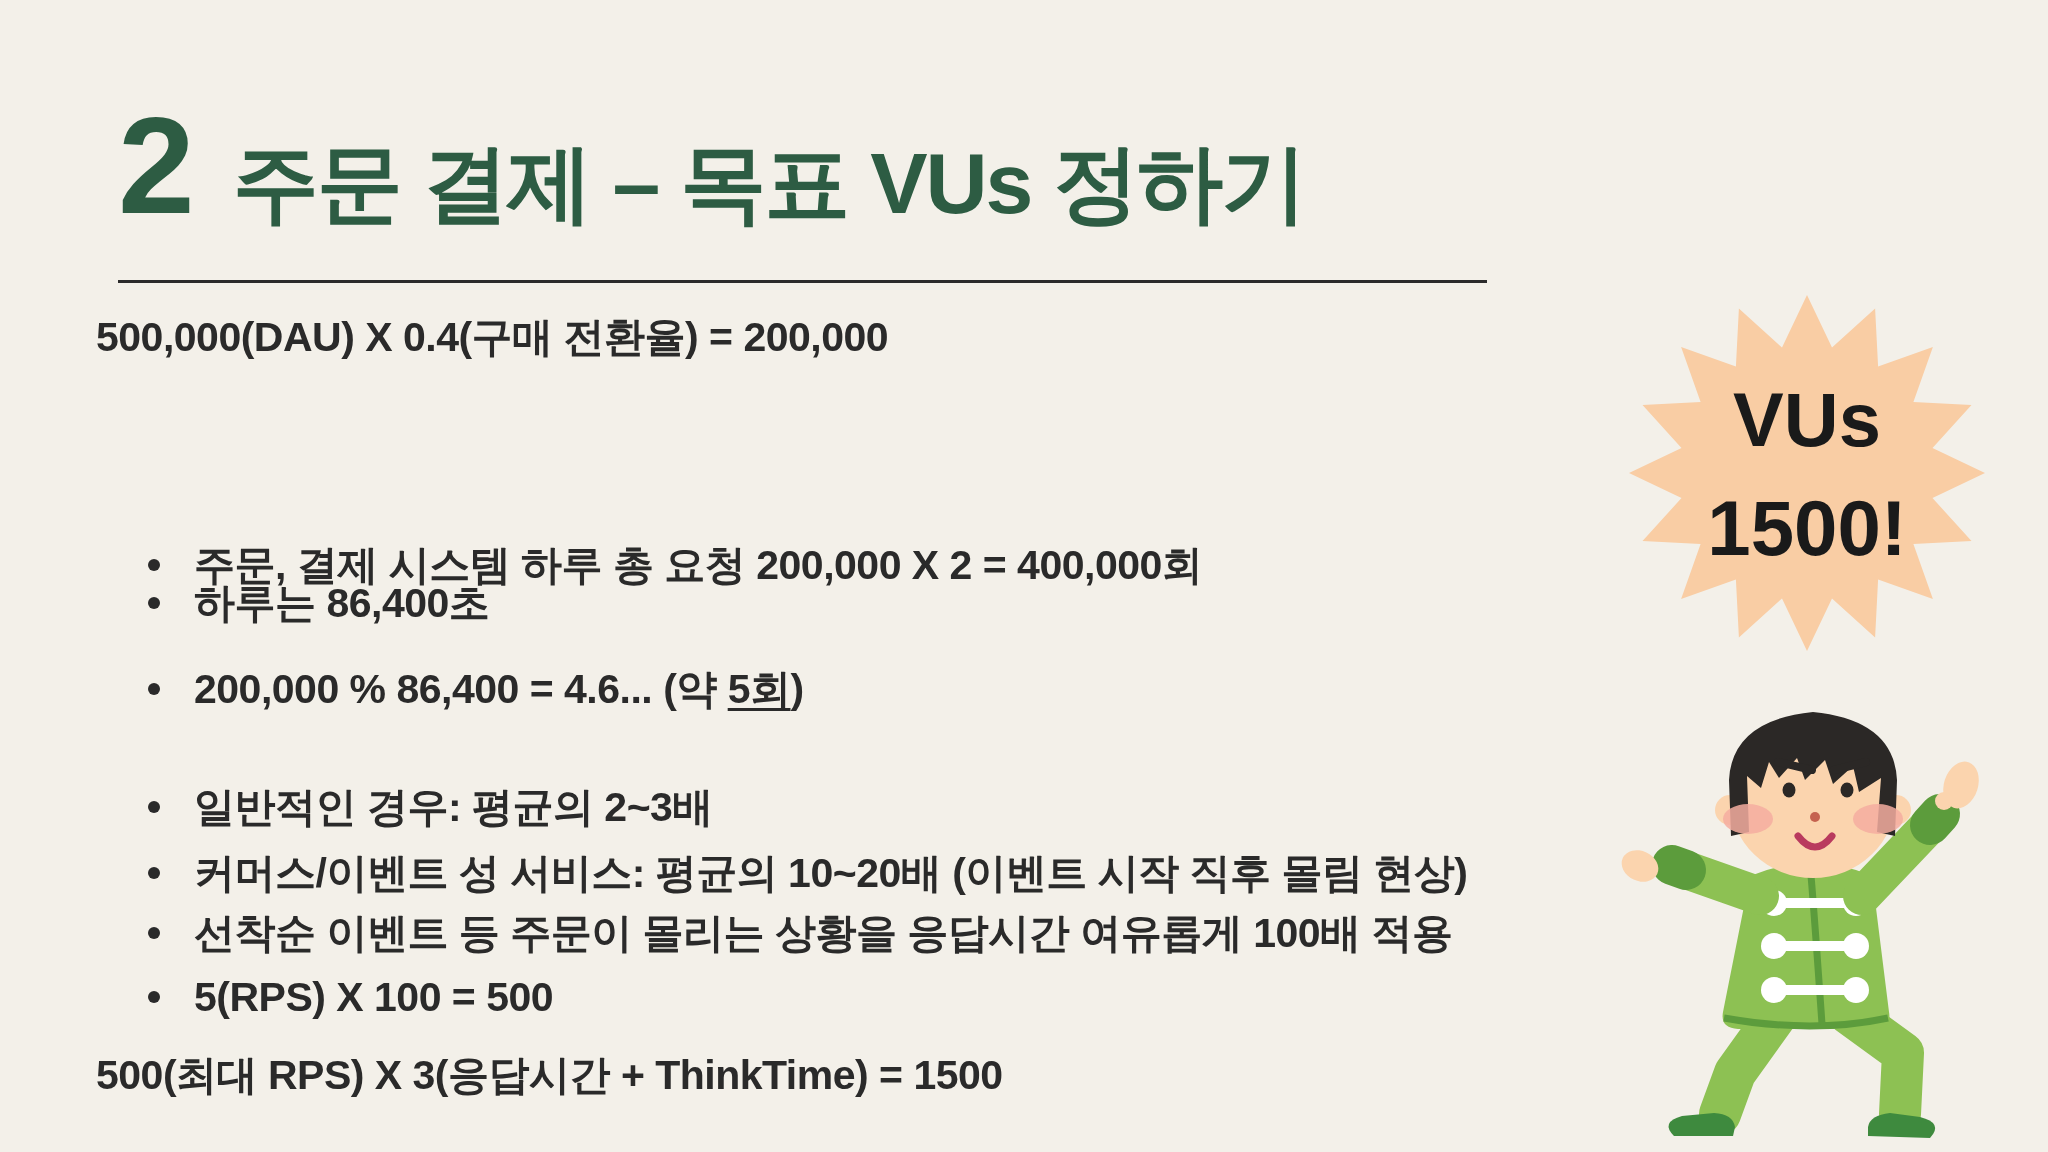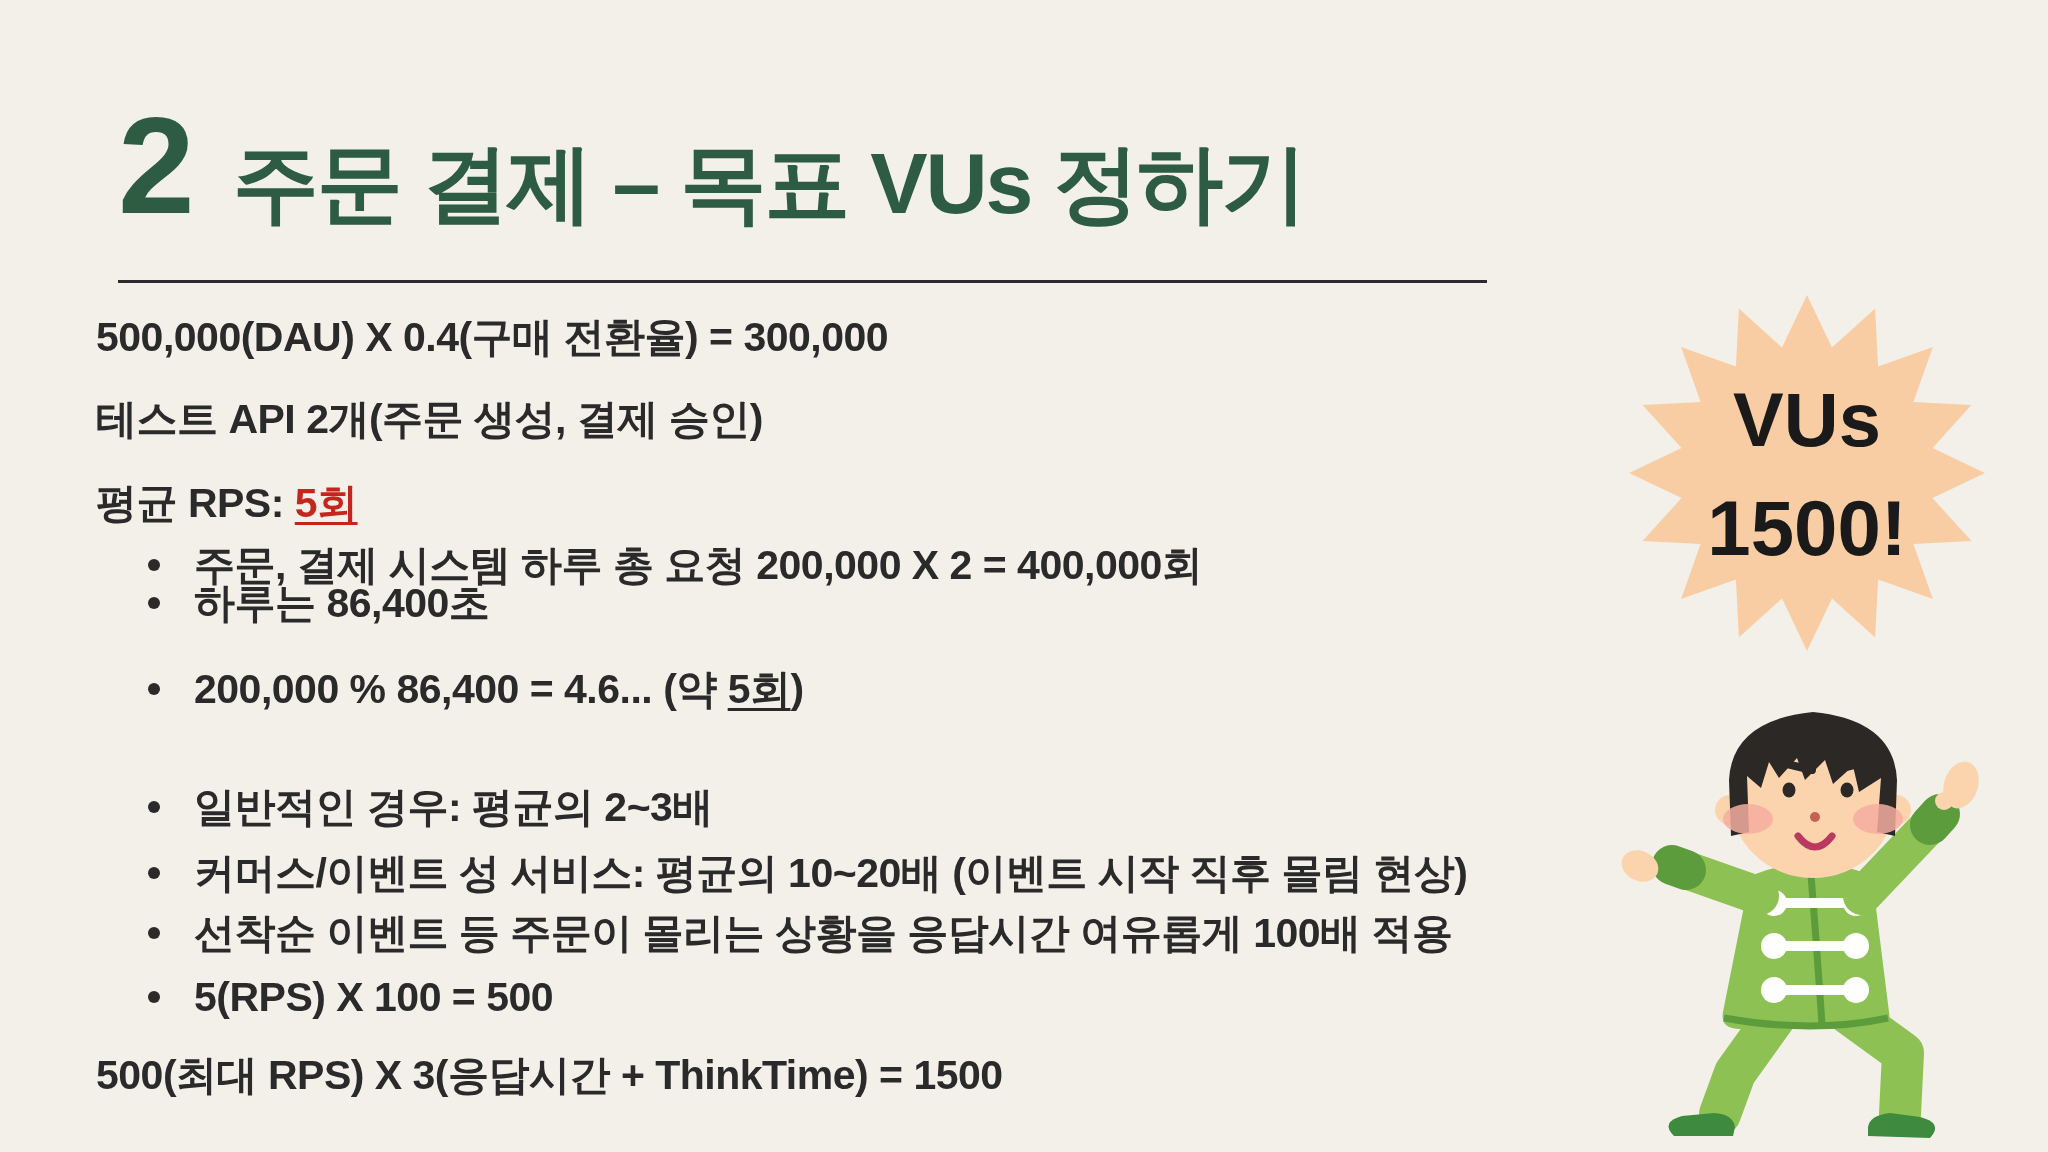--- a/index.html
+++ b/index.html
@@ -63,25 +63,23 @@
 <body>
 
 <div class="slide">
 
   <div class="title-row">
     <span class="slide-num">2</span>
     <span class="slide-title">주문 결제 – 목표 VUs 정하기</span>
   </div>
   <div class="title-underline"></div>
 
-  <div class="tline" style="top:314px">500,000(DAU) X 0.4(구매 전환율) = 300,000</div>
+  <div class="tline" style="top:314px">500,000(DAU) X 0.4(구매 전환율) = 200,000</div>
 
-  <div class="tline" style="top:396px">테스트 API 2개(주문 생성, 결제 승인)</div>
 
-  <div class="tline" style="top:480px"><span>평균 RPS: </span><span class="red-u">5회</span></div>
 
   <div class="bullet" style="top:542px">
     <span class="dot"></span>
     <span><span>주문, 결제  시스템 하루 총 요청 200,000 X 2 = 400,000회</span><span class="blk-u"></span><span></span></span>
   </div>
   <div class="bullet" style="top:580px">
     <span class="dot"></span>
     <span><span>하루는 86,400초</span><span class="blk-u"></span><span></span></span>
   </div>
   <div class="bullet" style="top:666px">

